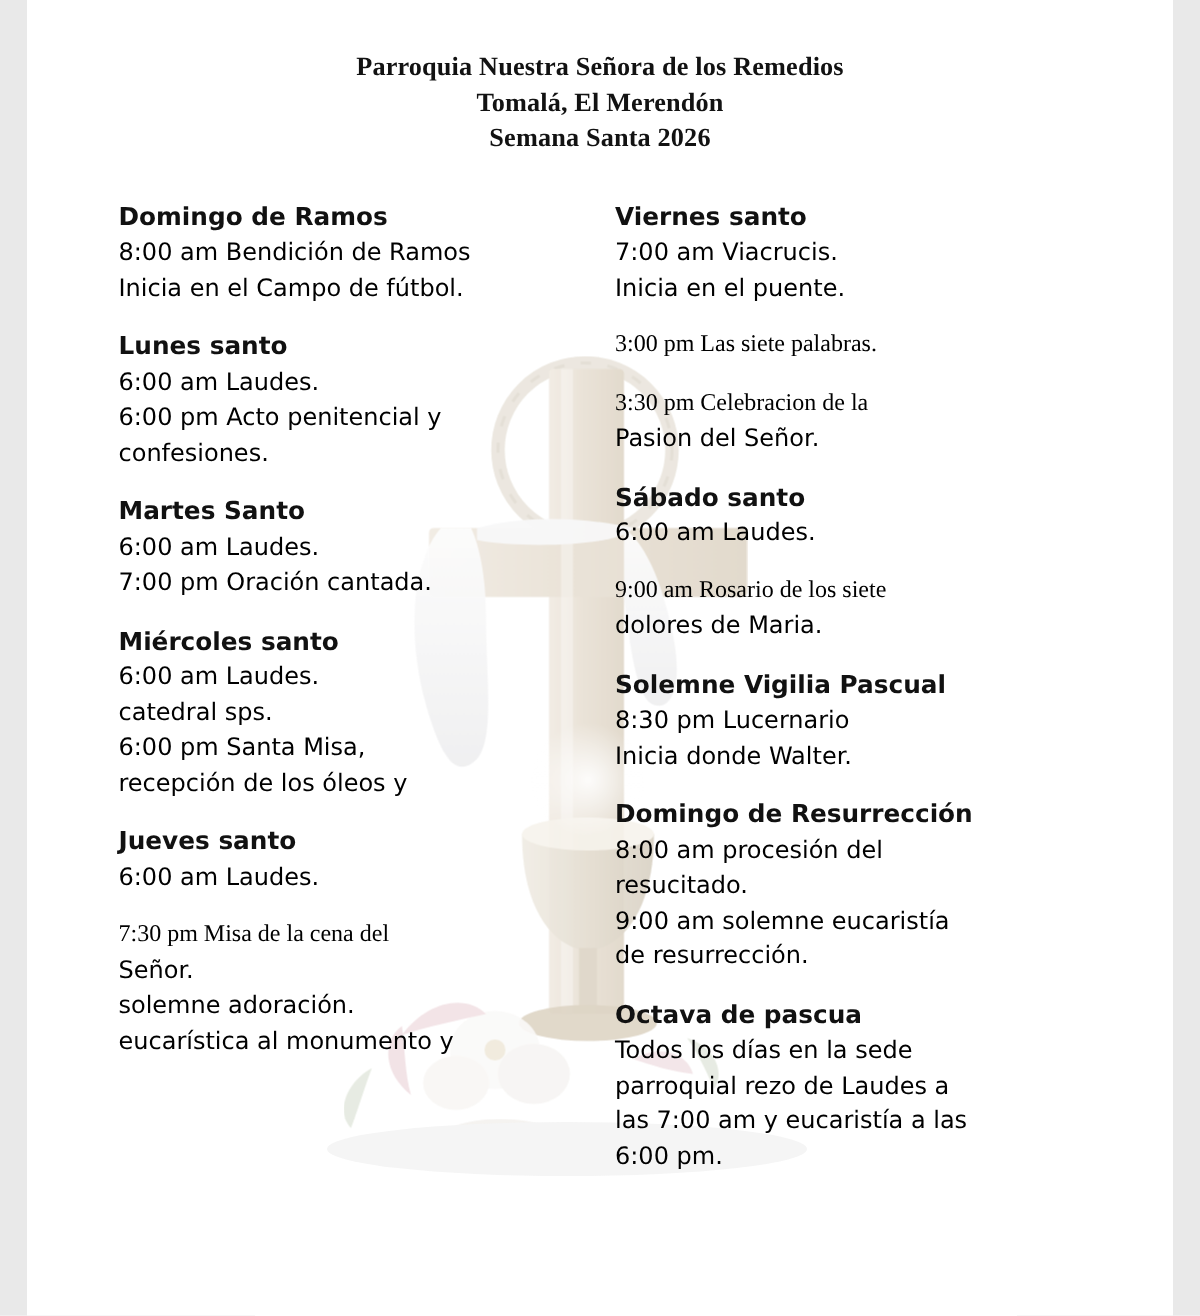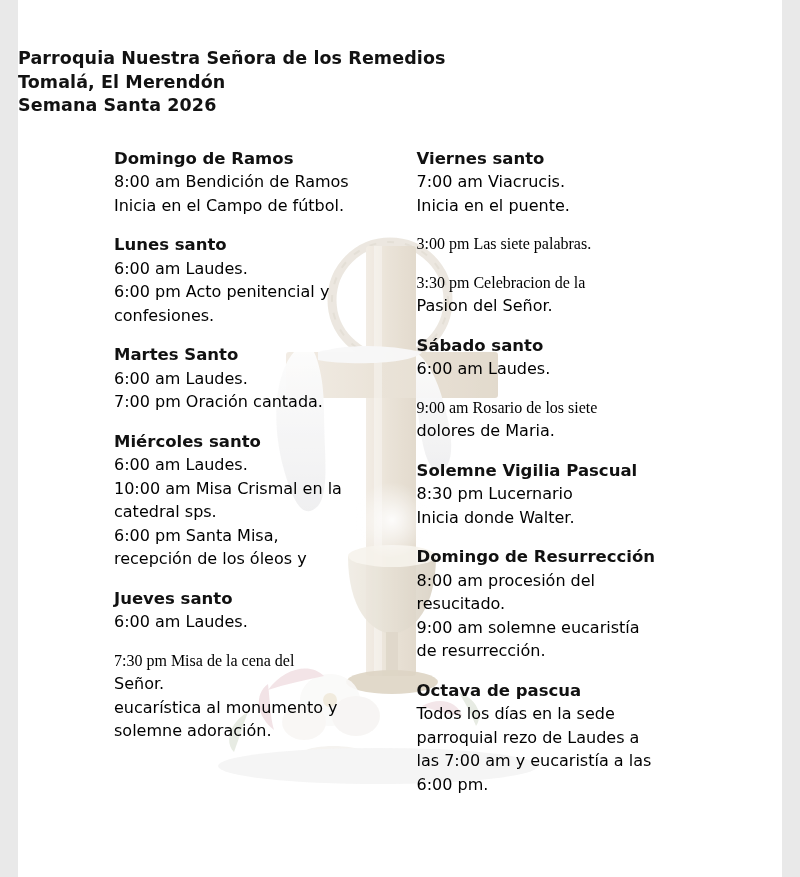--- a/index.html
+++ b/index.html
@@ -26,45 +26,45 @@
     position: absolute;
     left: 0;
     top: 0;
     width: 100%;
     height: 100%;
     pointer-events: none;
   }
   .header {
     position: relative;
     z-index: 3;
-    padding-top: 47px;
-    text-align: left;
+    padding-top: 33px;
+    text-align: center;
     line-height: 1.35;
+    font-family: Liberation Serif, serif;
   }
   .header .line {
     font-size: 17.5px;
     font-weight: bold;
     color: #121212;
     letter-spacing: 0.1px;
   }
   .columns {
     position: relative;
     z-index: 3;
     display: flex;
     margin-top: 30px;
     padding: 0 0 0 0;
   }
   .col {
     box-sizing: border-box;
   }
   .col-left {
     width: 50%;
-    padding-left: 84px;
+    padding-left: 61px;
     padding-right: 8px;
-    margin-left: 12px;
   }
   .col-right {
     width: 50%;
     padding-left: 10px;
     padding-right: 28px;
   }
   .block {
     margin-bottom: 17px;
   }
   .block:last-child { margin-bottom: 0; }
@@ -182,33 +182,32 @@
 
       <div class="block">
         <div class="b-title">Martes Santo</div>
         <div class="b-line">6:00 am Laudes.</div>
         <div class="b-line">7:00 pm Oración cantada.</div>
       </div>
 
       <div class="block">
         <div class="b-title">Miércoles santo</div>
         <div class="b-line">6:00 am Laudes.</div>
-        <div class="b-line">10:00 am Misa Crismal en la</div>
         <div class="b-line">catedral sps.</div>
         <div class="b-line">6:00 pm Santa Misa,</div>
         <div class="b-line">recepción de los óleos y</div>
       </div>
 
       <div class="block">
         <div class="b-title">Jueves santo</div>
         <div class="b-line">6:00 am Laudes.</div>
         <div class="b-line gap">7:30 pm Misa de la cena del</div>
         <div class="b-line">Señor.</div>
+        <div class="b-line">solemne adoración.</div>
         <div class="b-line">eucarística al monumento y</div>
-        <div class="b-line">solemne adoración.</div>
       </div>
 
     </div>
 
     <div class="col col-right">
 
       <div class="block">
         <div class="b-title">Viernes santo</div>
         <div class="b-line">7:00 am Viacrucis.</div>
         <div class="b-line">Inicia en  el puente.</div>

